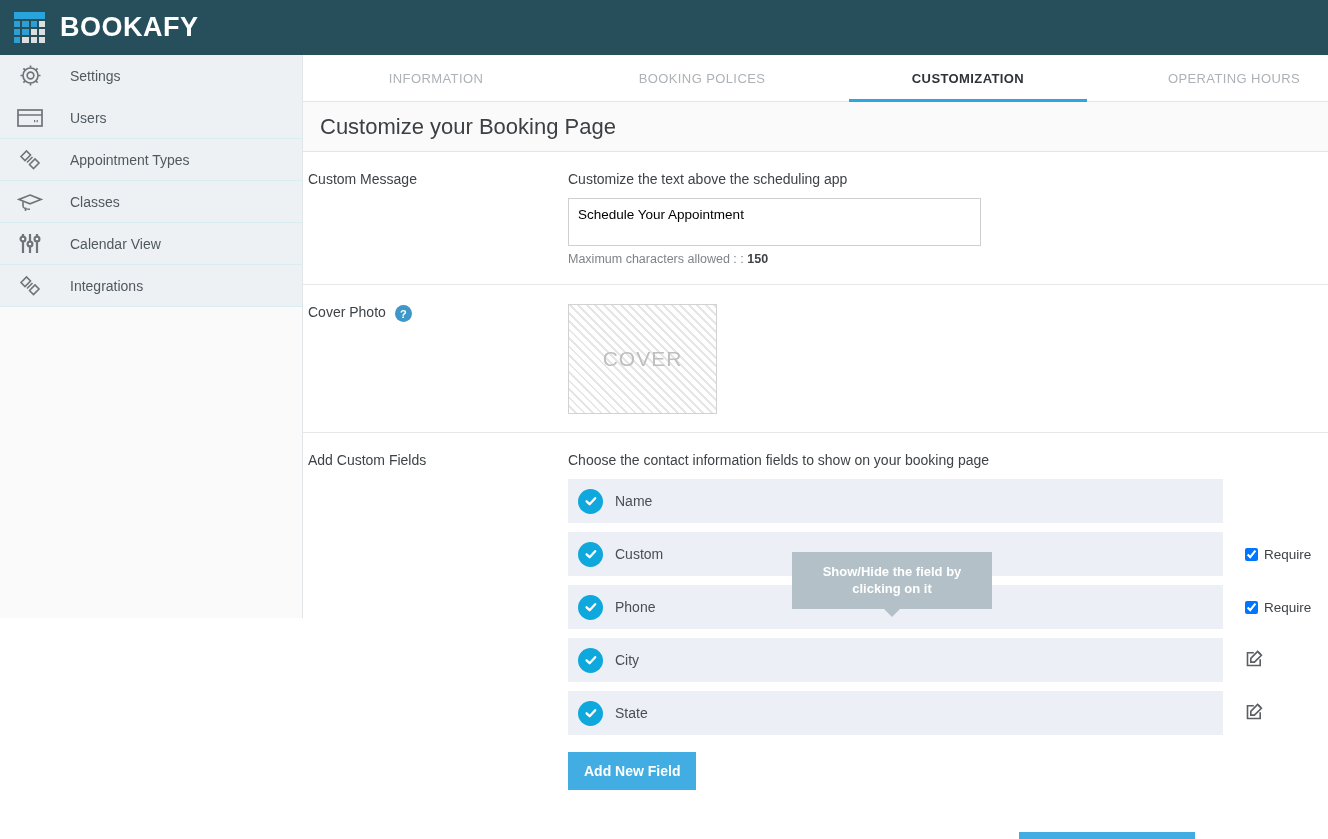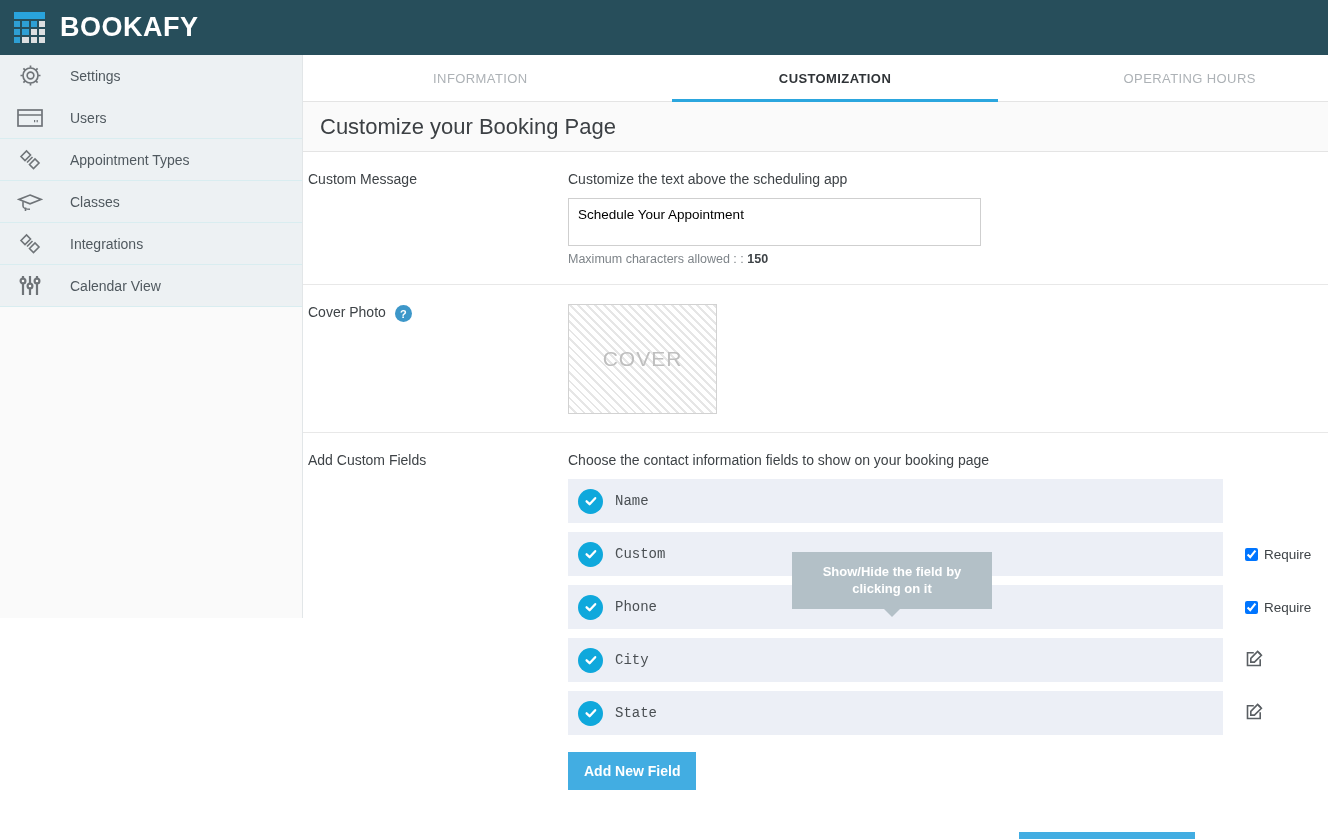--- a/index.html
+++ b/index.html
@@ -197,21 +197,20 @@
     position: relative;
   }
   .field-pill {
     width: 655px;
     height: 44px;
     background: #ECEFF6;
     display: flex;
     align-items: center;
     padding-left: 10px;
     cursor: pointer;
-    font-family: Liberation Mono, monospace;
   }
   .check-circle {
     width: 25px; height: 25px;
     border-radius: 50%;
     background: #0FA8DC;
     display: flex;
     align-items: center;
     justify-content: center;
     flex: 0 0 25px;
   }
@@ -346,46 +345,47 @@
           <path d="M13 4 L24 8.4 L13 12.8 L2 8.4 Z"></path>
           <path d="M6 10.6v4.3c0 2 3.2 3.4 7 3.4"></path>
           <path d="M8.5 16.5 L8.5 20"></path>
         </svg>
       </span>
       <span class="lbl">Classes</span>
     </div>
 
     <div class="side-item">
       <span class="ico">
-        <svg width="26" height="26" viewBox="0 0 26 26" fill="none" stroke="currentColor" stroke-width="1.6">
-          <path d="M4 9.5 L9.5 4 L13.5 8 L8 13.5 Z"></path>
-          <path d="M12.5 17.5 L18 12 L22 16 L16.5 21.5 Z"></path>
-          <path d="M10 15.5 L15.5 10"></path>
-        </svg>
-      </span>
-      <span class="lbl">Integrations</span>
-    </div>
-
-    <div class="side-item">
-      <span class="ico">
         <svg width="26" height="26" viewBox="0 0 26 26" fill="none" stroke="currentColor" stroke-width="2.2">
           <path d="M6 3v19M13 3v19M20 3v19"></path>
           <circle cx="6" cy="8" r="2.4" fill="#FAFAFA"></circle>
           <circle cx="13" cy="13" r="2.4" fill="#FAFAFA"></circle>
           <circle cx="20" cy="8" r="2.4" fill="#FAFAFA"></circle>
         </svg>
       </span>
       <span class="lbl">Calendar View</span>
     </div>
+
+    <div class="side-item">
+      <span class="ico">
+        <svg width="26" height="26" viewBox="0 0 26 26" fill="none" stroke="currentColor" stroke-width="1.6">
+          <path d="M4 9.5 L9.5 4 L13.5 8 L8 13.5 Z"></path>
+          <path d="M12.5 17.5 L18 12 L22 16 L16.5 21.5 Z"></path>
+          <path d="M10 15.5 L15.5 10"></path>
+        </svg>
+      </span>
+      <span class="lbl">Integrations</span>
+    </div>
   </div>
 
   <div class="content">
 
     <div class="tabs">
       <div class="tab">INFORMATION</div>
+      <div class="tab">BOOKING POLICES</div>
       <div class="tab active">CUSTOMIZATION</div>
       <div class="tab">OPERATING HOURS</div>
     </div>
 
     <div class="page-title-bar">
       <div class="page-title">Customize your Booking Page</div>
     </div>
 
     <div class="row">
       <div class="row-label">Custom Message</div>

